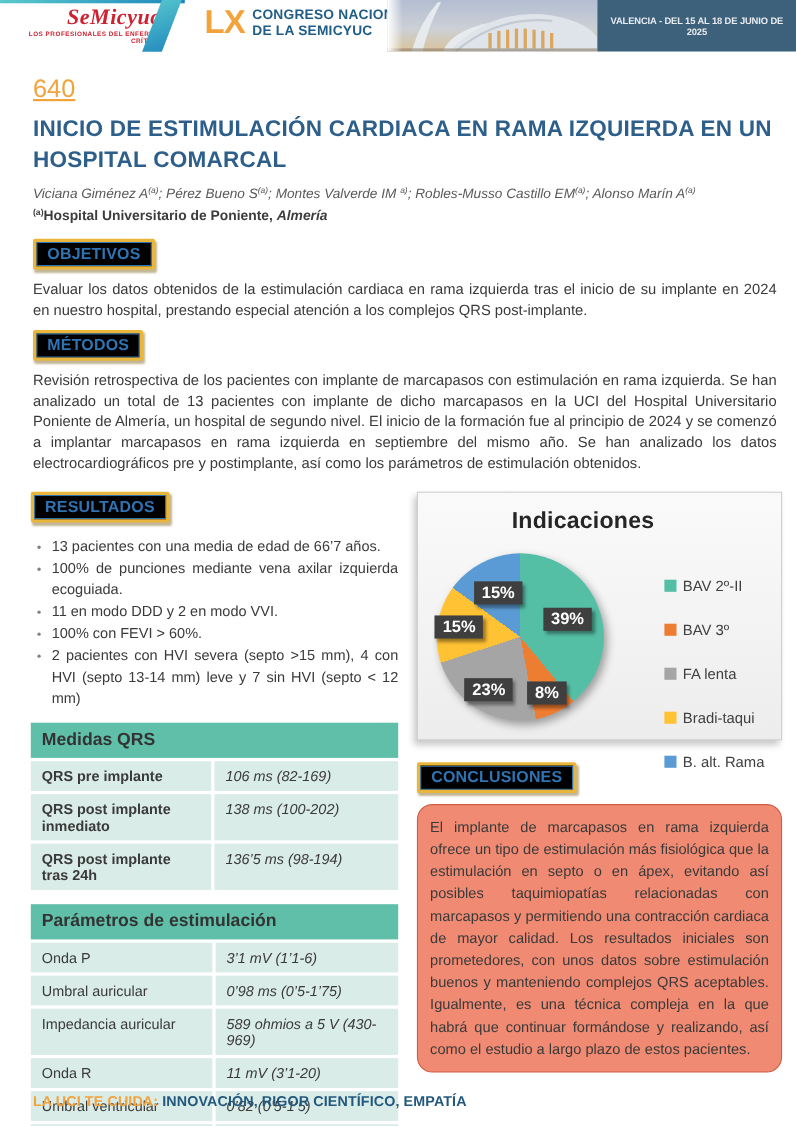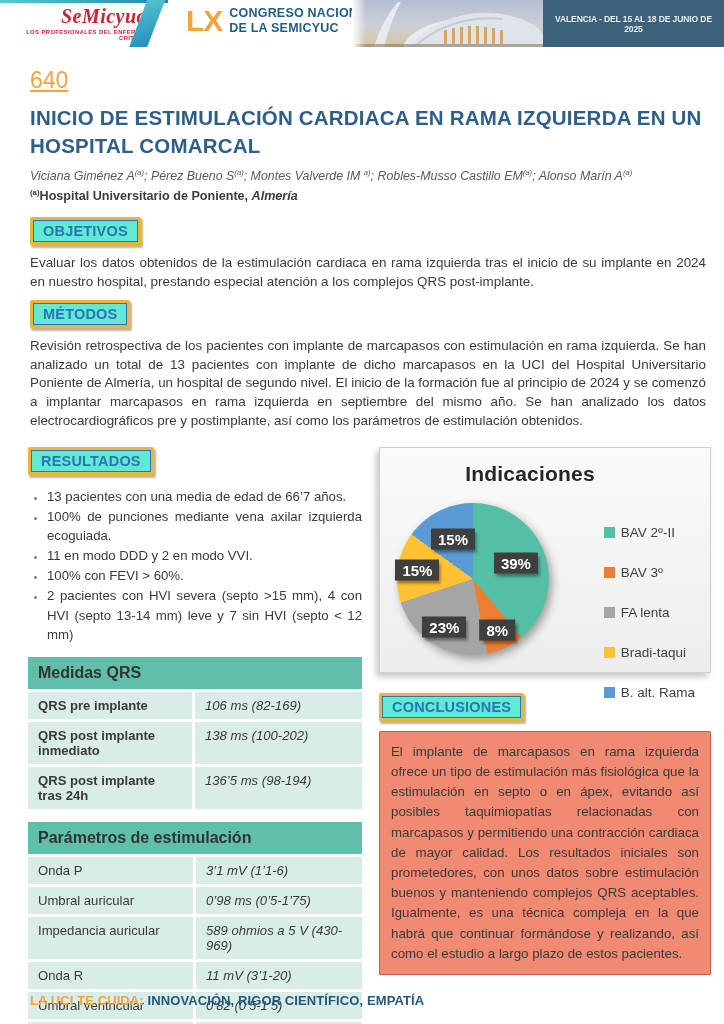--- a/index.html
+++ b/index.html
@@ -35,21 +35,21 @@
   
   .content{padding:20px 18px 0 30px;}
   .poster-number{font-size:23px;color:var(--accent-orange);margin-bottom:10px;text-decoration:underline;}
   .poster-title{font-size:20.5px;font-weight:bold;color:var(--title-blue);line-height:1.35;
     letter-spacing:.2px;max-width:682px;margin-bottom:9px;}
   .authors{font-style:italic;color:#595959;font-size:12.4px;line-height:1.35;}
   .authors sup,.affiliation sup{font-size:.62em;}
   .affiliation{font-size:12.6px;color:#3C3C3C;margin-top:3px;font-weight:bold;}
   .affiliation .inst{font-weight:bold;font-style:normal;}
   .affiliation .city{font-style:italic;}
-  .sec-heading{display:inline-block;background:#5eead4;color:var(--heading-blue);
+  .sec-heading{display:inline-block;background:#000000;color:var(--heading-blue);
     font-size:14.5px;font-weight:bold;letter-spacing:.2px;padding:3px 10px;
     border:3px solid var(--heading-border-gold);border-radius:2px;
     box-shadow:inset 0 0 0 1px var(--heading-blue),1.5px 2.5px 2px rgba(120,90,20,.45);}
   .mt14{margin-top:14px}.mt8{margin-top:8px}
   .para{font-size:13.4px;color:#3A3A3A;line-height:1.4;text-align:justify;margin-top:9px;max-width:678px;}
   
   .cols{display:flex;gap:17px;margin-top:16px;align-items:flex-start;margin-left:-2px;}
   .col-left{width:334px;flex:none;}
   .col-right{width:332px;flex:none;}
   .results-list{margin:12px 0 0 4px;padding-left:15px;max-width:332px;}
@@ -73,21 +73,21 @@
   .pie{position:absolute;left:17px;top:55px;width:152px;height:152px;border-radius:50%;
     filter:drop-shadow(3px 4px 4px rgba(0,0,0,.35));}
   .pie-label{position:absolute;transform:translate(-50%,-50%);background:#3F3F3F;color:#fff;
     font-size:15px;font-weight:bold;padding:2px 7px;box-shadow:2.5px 3px 3px rgba(0,0,0,.4);white-space:nowrap;}
   .legend{position:absolute;right:15px;top:77px;display:flex;flex-direction:column;gap:25px;}
   .legend-item{display:flex;align-items:center;gap:6px;font-size:13.5px;color:#404040;}
   .swatch{width:11px;height:11px;flex:none;display:inline-block;}
   
   .conclusion-head{margin-top:20px;}
   .conclusion-box{margin-top:10px;background:var(--conclusion-salmon);
-    border:1.5px solid var(--conclusion-border);border-radius:1px;padding:10px 11px;
+    border:1.5px solid var(--conclusion-border);border-radius:14px;padding:10px 11px;
     font-size:13.3px;line-height:1.52;color:#3A3A3A;text-align:justify;}
   
   .footer{position:absolute;left:30px;bottom:16px;font-size:13px;font-weight:bold;letter-spacing:.1px;}
   .footer .pre{color:var(--accent-orange);}
   .footer .msg{color:var(--footer-blue);}
 </style>
 </head>
 <body>
 
 <div class="header">

